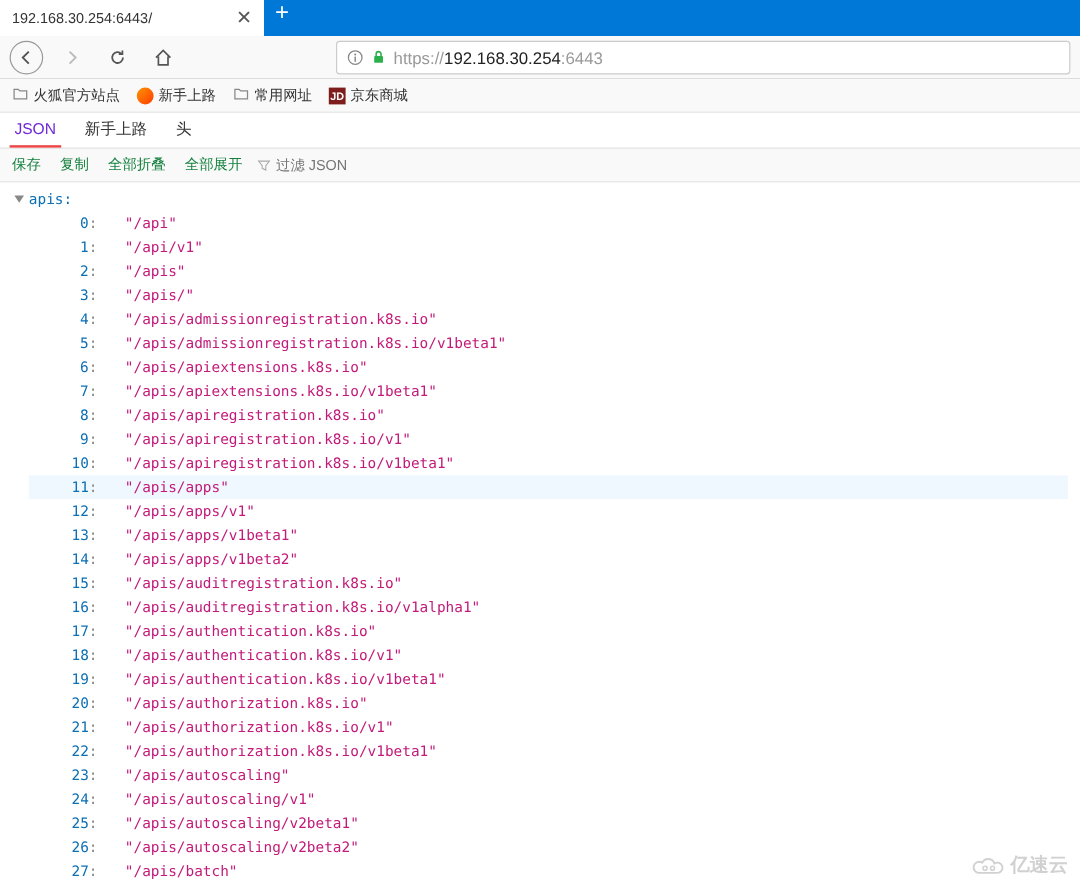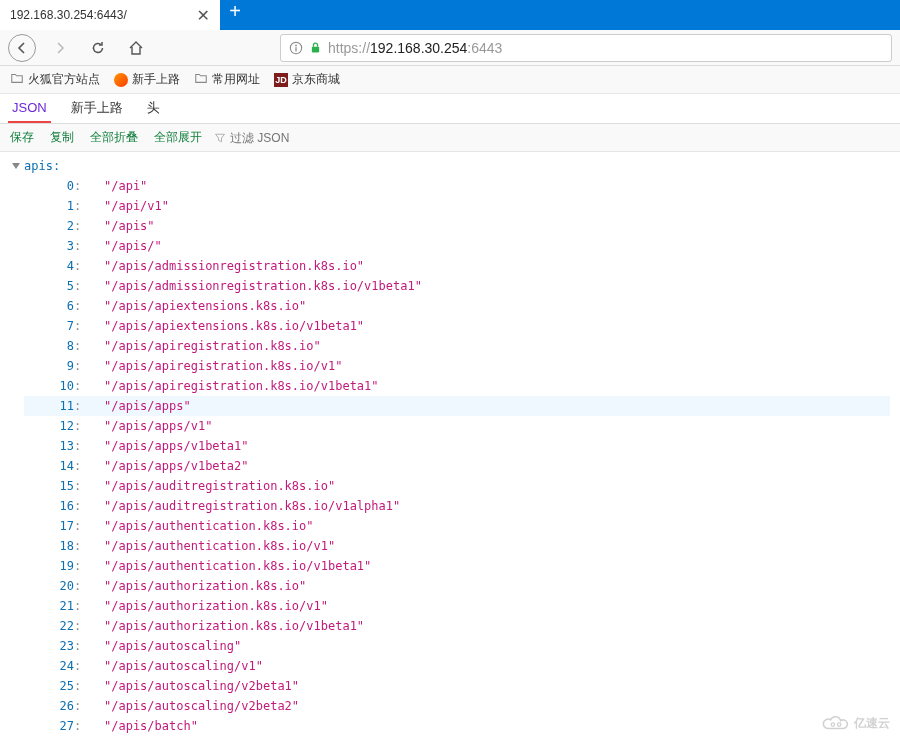--- a/index.html
+++ b/index.html
@@ -171,21 +171,21 @@
     .indent-rows { padding-left: 14px; }
     
     .watermark {
       position: absolute;
       right: 10px;
       bottom: 6px;
       display:flex;
       align-items:center;
       gap:4px;
       color:#c9c9c9;
-      font-size:12px;
+      font-size:16px;
       font-weight:bold;
       opacity:0.85;
     }
     .wm-cloud {
       width:28px;height:18px;
     }
   </style>
 </head>
 <body>
 

